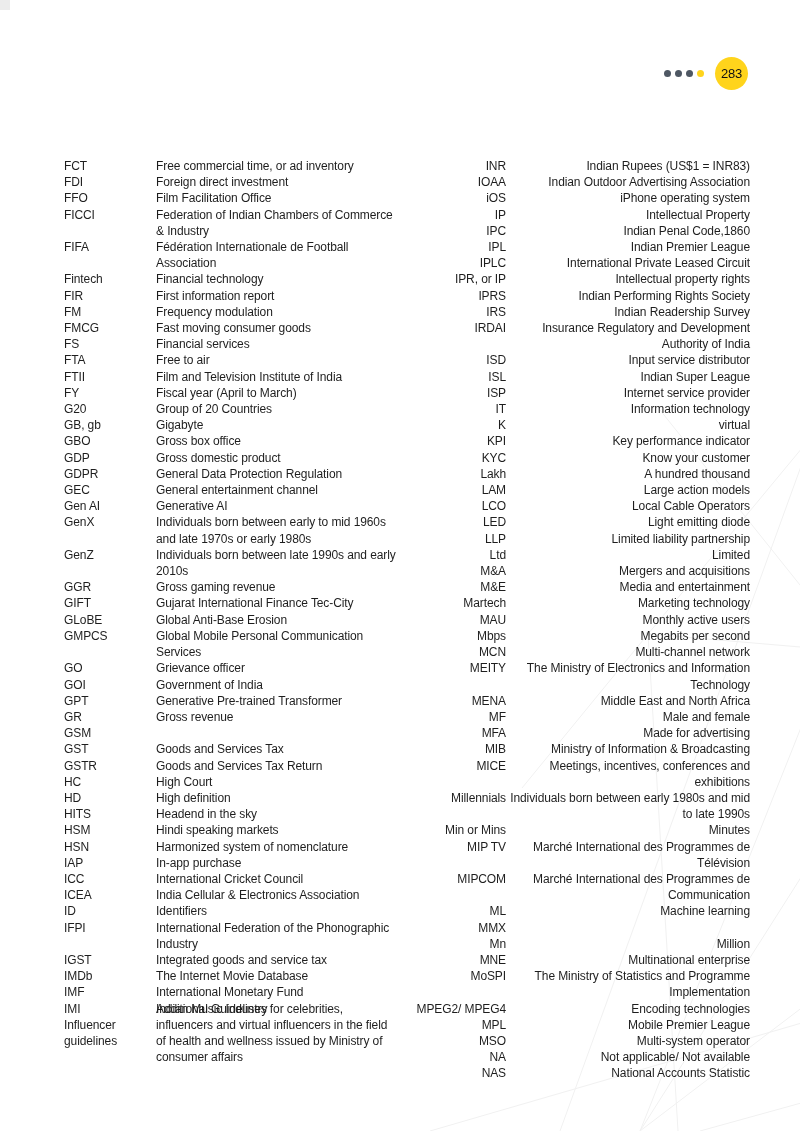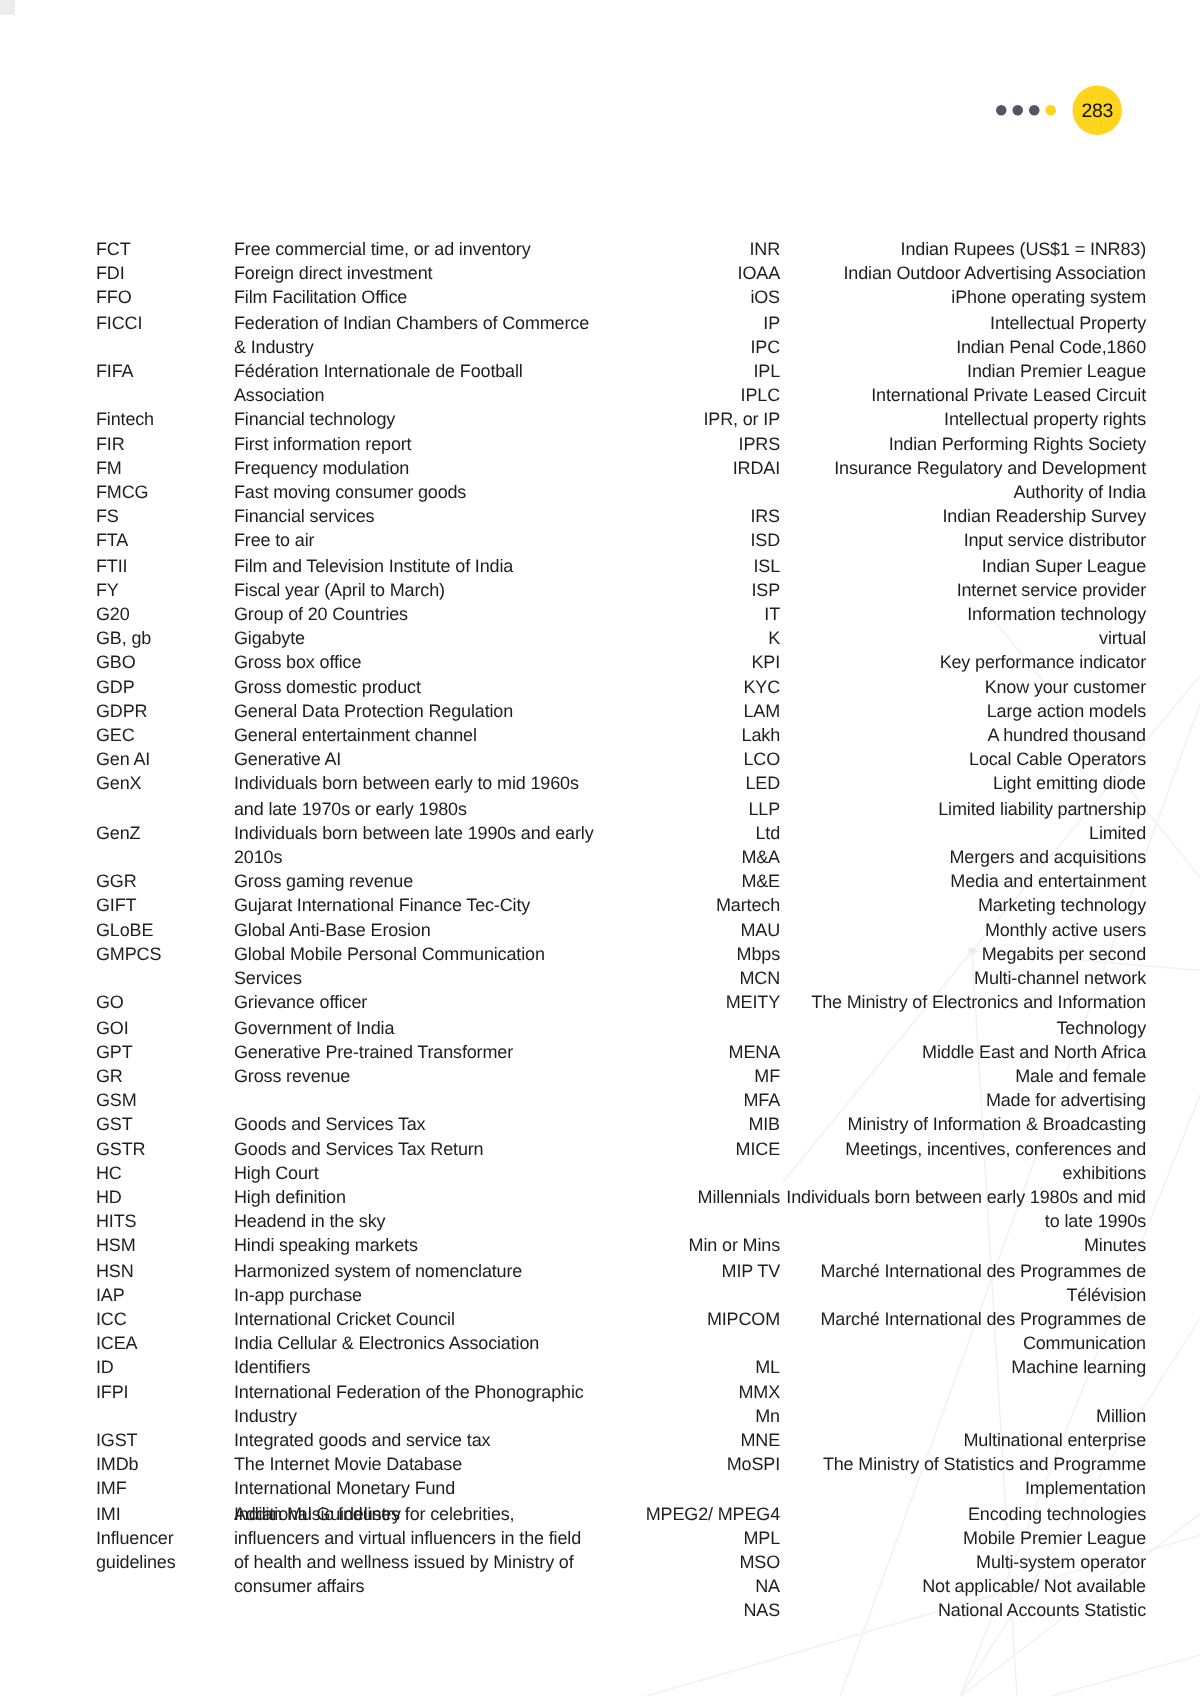--- a/index.html
+++ b/index.html
@@ -34,21 +34,21 @@
     background:var(--accent-yellow);
     display:flex;align-items:center;justify-content:center;
     margin-left:7px;
     font-size:13px;letter-spacing:-0.2px;color:#111;
   }
   .glossary{
     position:absolute;left:64px;top:158px;z-index:1;
     display:flex;
   }
   .col{display:block;}
-  .col-left{width:336px;margin-right:24px;}
+  .col-left{width:336px;margin-right:10px;}
   .col-right{width:340px;text-align:right;}
   .row{display:flex;align-items:flex-start;}
   .term{
     flex:0 0 92px;
     font-size:12px;line-height:16.2px;letter-spacing:-0.1px;
   }
   .col-right .term{flex-basis:96px;}
   .def{
     flex:1 1 auto;
     font-size:12px;line-height:16.2px;letter-spacing:-0.1px;
@@ -381,30 +381,30 @@
     <span class="term">IPR, or IP</span>
     <span class="def">Intellectual property rights</span>
   </div>
 
   <div class="row">
     <span class="term">IPRS</span>
     <span class="def">Indian Performing Rights Society</span>
   </div>
 
   <div class="row">
+    <span class="term">IRS</span>
+    <span class="def">Indian Readership Survey</span>
+  </div>
+
+  <div class="row">
     <span class="term">IRDAI</span>
     <span class="def">Insurance Regulatory and Development Authority of India</span>
   </div>
 
   <div class="row">
-    <span class="term">IRS</span>
-    <span class="def">Indian Readership Survey</span>
-  </div>
-
-  <div class="row">
     <span class="term">ISD</span>
     <span class="def">Input service distributor</span>
   </div>
 
   <div class="row">
     <span class="term">ISL</span>
     <span class="def">Indian Super League</span>
   </div>
 
   <div class="row">
@@ -426,30 +426,30 @@
     <span class="term">KPI</span>
     <span class="def">Key performance indicator</span>
   </div>
 
   <div class="row">
     <span class="term">KYC</span>
     <span class="def">Know your customer</span>
   </div>
 
   <div class="row">
+    <span class="term">Lakh</span>
+    <span class="def">A hundred thousand</span>
+  </div>
+
+  <div class="row">
     <span class="term">LAM</span>
     <span class="def">Large action models</span>
   </div>
 
   <div class="row">
-    <span class="term">Lakh</span>
-    <span class="def">A hundred thousand</span>
-  </div>
-
-  <div class="row">
     <span class="term">LCO</span>
     <span class="def">Local Cable Operators</span>
   </div>
 
   <div class="row">
     <span class="term">LED</span>
     <span class="def">Light emitting diode</span>
   </div>
 
   <div class="row">

